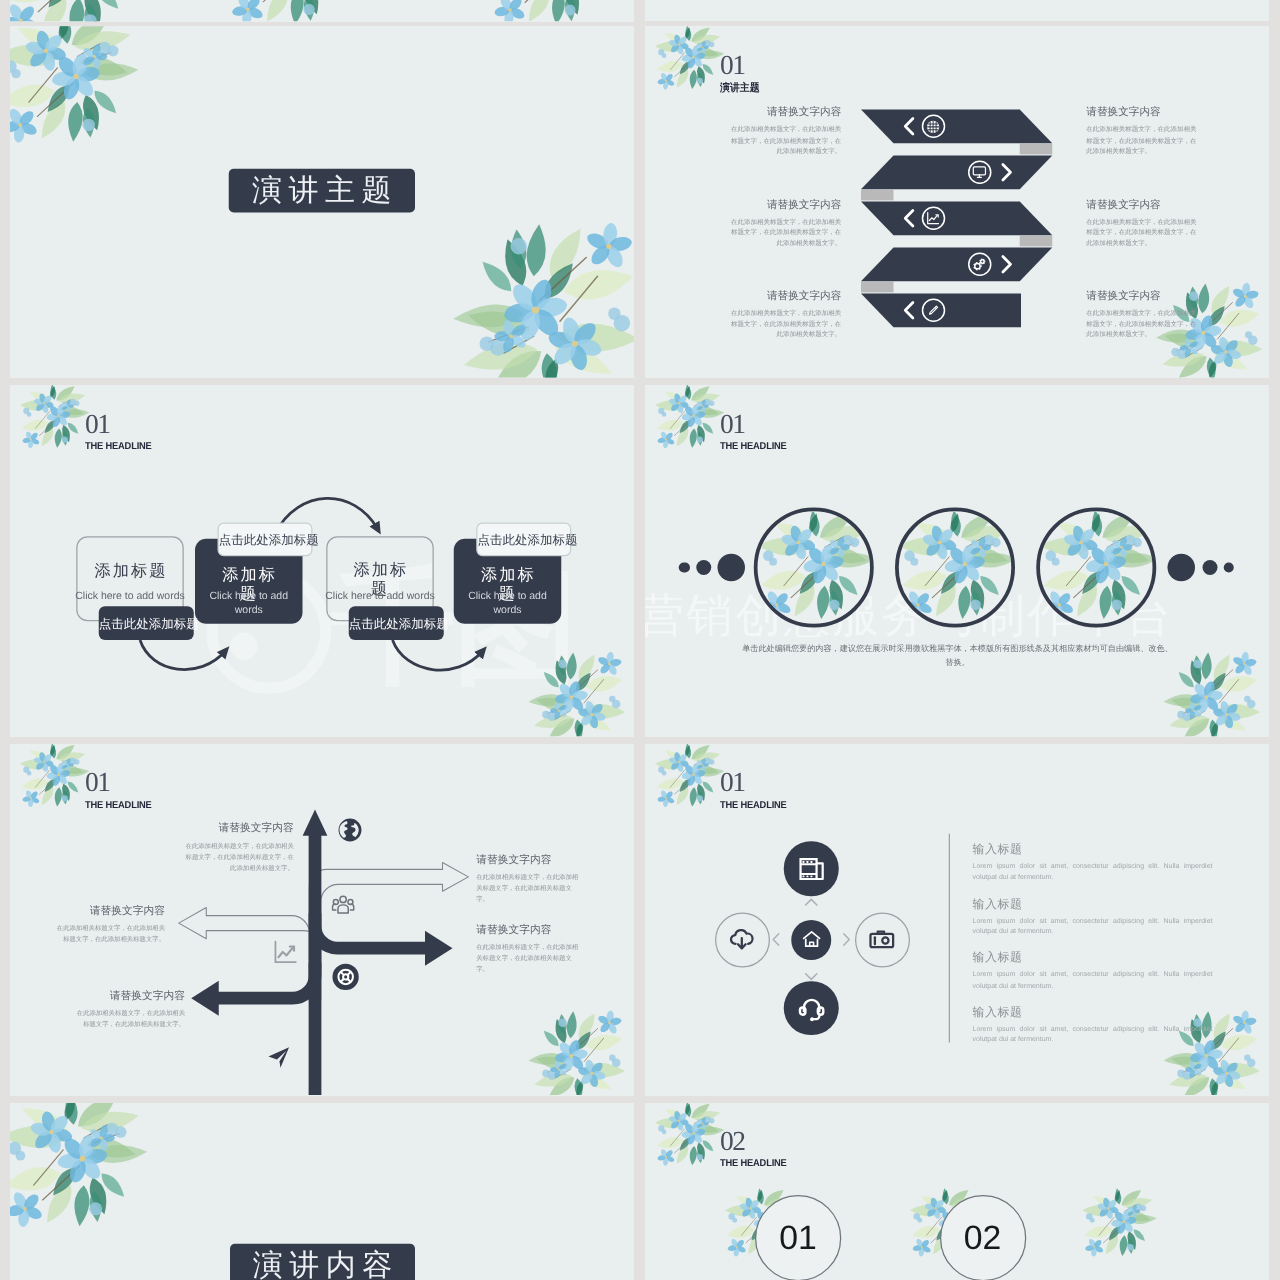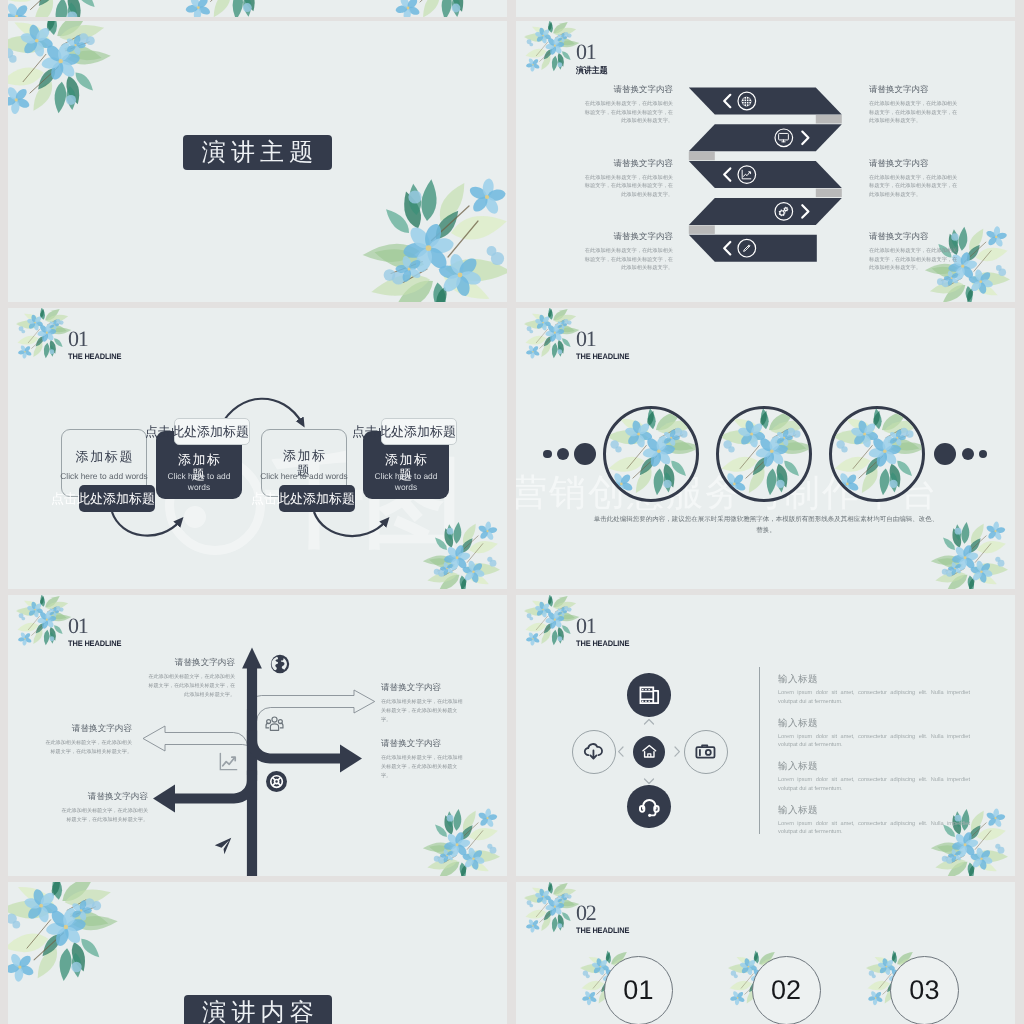--- a/index.html
+++ b/index.html
@@ -44,21 +44,21 @@
 .fcard.dk{background:#343b4b}
 .fcard .ft{position:absolute;left:0;right:0;text-align:center;font-size:13px;letter-spacing:1.6px;text-indent:1.6px}
 .fcard .fs{position:absolute;left:-18px;right:-18px;text-align:center;font-size:8.4px;white-space:nowrap}
 .fcard.dk .fs{white-space:normal;left:2px;right:2px;line-height:11px}
 .fcard.narrow .ft{white-space:normal;left:15px;right:15px;line-height:15px}
 .fcard.dk .ft{white-space:normal;left:16px;right:16px;line-height:15px}
 .fcard.lt .ft{color:#353c4c}
 .fcard.lt .fs{color:#5f666d}
 .fcard.dk .ft{color:#fff}
 .fcard.dk .fs{color:#d6dadf}
-.ftag{position:absolute;border-radius:5px;display:flex;align-items:center;justify-content:flex-end;font-size:13px;letter-spacing:0px;white-space:nowrap}
+.ftag{position:absolute;border-radius:5px;display:flex;align-items:center;justify-content:flex-start;font-size:10px;letter-spacing:0px;white-space:nowrap}
 .ftag.dk{background:#343b4b;color:#fff}
 .ftag.lt{background:#f4f7f7;color:#343b4b;border:1px solid #c8cfd1}
 
 
 .bigcirc{position:absolute;border-radius:50%;border:3px solid #343b4b;overflow:hidden;background:#eaefef}
 .dot{position:absolute;border-radius:50%;background:#343b4b}
 .cap{position:absolute;text-align:center;font-size:6.5px;color:#6a7277;line-height:11px}
 
 
 .nodec{position:absolute;border-radius:50%;display:flex;align-items:center;justify-content:center}
@@ -539,16 +539,13 @@
     </div>
     <svg style="position:absolute;left:212.0px;top:68px;width:60px;height:62px">
       <use href="#flw" width="60" height="62"></use>
     </svg>
     <div class="numcirc" style="left:235.5px;top:74px;width:69px;height:69px">
       <span>02</span>
     </div>
     <svg style="position:absolute;left:350.4px;top:68px;width:60px;height:62px">
       <use href="#flw" width="60" height="62"></use>
     </svg>
-    <div class="numcirc" style="left:373.9px;top:74px;width:69px;height:69px">
-      <span>03</span>
-    </div>
   </div>
 
 </body></html>

